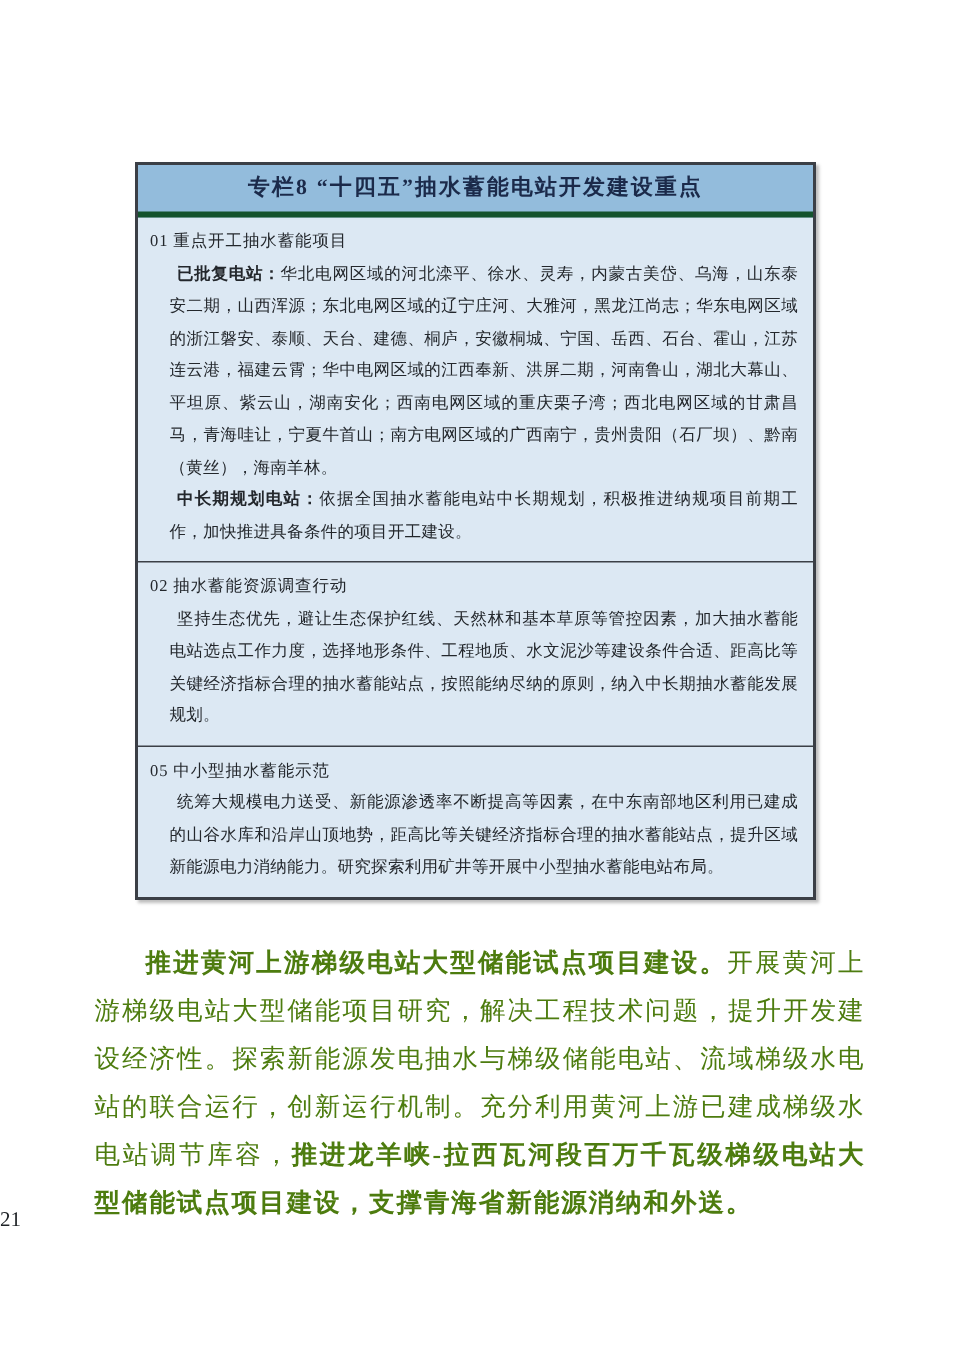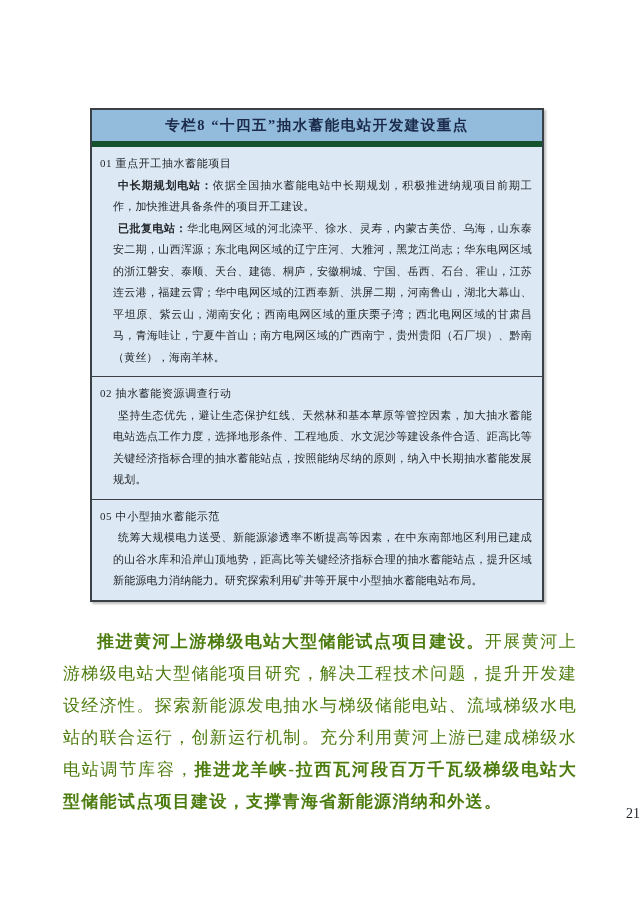--- a/index.html
+++ b/index.html
@@ -23,21 +23,21 @@
     box-shadow: 2px 2px 2px rgba(110,110,110,0.45);
   }
   .box-header {
     background: #93bcdc;
     color: #1b2a4a;
     font-weight: bold;
     text-align: center;
     font-size: 14.5px;
     line-height: 19px;
     padding: 6px 4px;
-    border-bottom: 6px solid #14532d;
+    border-bottom: 4px solid #14532d;
     letter-spacing: 1.5px;
   }
   .box-section {
     padding: 6px 10px 8px 8px;
     font-size: 11px;
     line-height: 21.5px;
     text-align: justify;
     letter-spacing: 0.2px;
   }
   .section-heading {
@@ -65,38 +65,38 @@
     text-align: justify;
     text-indent: 2em;
     color: #4d7c0f;
   }
   .body-para b { font-weight: bold; }
   .page-number {
     position: absolute;
     top: 806px;
     left: 0;
     width: 100%;
-    text-align: right;
+    text-align: left;
     font-size: 14px;
     color: #1e2226;
   }
 </style>
 </head>
 <body>
 
 <div class="page">
 
   <div class="callout-box">
 
     <div class="box-header">专栏8  “十四五”抽水蓄能电站开发建设重点</div>
 
     <div class="box-section">
       <div class="section-heading">01 重点开工抽水蓄能项目</div>
+      <p class="section-para"><b>已批复电站：</b><span>华北电网区域的河北滦平、徐水、灵寿，内蒙古美岱、乌海，山东泰安二期，山西浑源；东北电网区域的辽宁庄河、大雅河，黑龙江尚志；华东电网区域的浙江磐安、泰顺、天台、建德、桐庐，安徽桐城、宁国、岳西、石台、霍山，江苏连云港，福建云霄；华中电网区域的江西奉新、洪屏二期，河南鲁山，湖北大幕山、平坦原、紫云山，湖南安化；西南电网区域的重庆栗子湾；西北电网区域的甘肃昌马，青海哇让，宁夏牛首山；南方电网区域的广西南宁，贵州贵阳（石厂坝）、黔南（黄丝），海南羊林。</span></p>
       <p class="section-para"><b>中长期规划电站：</b><span>依据全国抽水蓄能电站中长期规划，积极推进纳规项目前期工作，加快推进具备条件的项目开工建设。</span></p>
-      <p class="section-para"><b>已批复电站：</b><span>华北电网区域的河北滦平、徐水、灵寿，内蒙古美岱、乌海，山东泰安二期，山西浑源；东北电网区域的辽宁庄河、大雅河，黑龙江尚志；华东电网区域的浙江磐安、泰顺、天台、建德、桐庐，安徽桐城、宁国、岳西、石台、霍山，江苏连云港，福建云霄；华中电网区域的江西奉新、洪屏二期，河南鲁山，湖北大幕山、平坦原、紫云山，湖南安化；西南电网区域的重庆栗子湾；西北电网区域的甘肃昌马，青海哇让，宁夏牛首山；南方电网区域的广西南宁，贵州贵阳（石厂坝）、黔南（黄丝），海南羊林。</span></p>
     </div>
 
     <div class="box-divider"></div>
 
     <div class="box-section">
       <div class="section-heading">02 抽水蓄能资源调查行动</div>
       <p class="section-para"><span>坚持生态优先，避让生态保护红线、天然林和基本草原等管控因素，加大抽水蓄能电站选点工作力度，选择地形条件、工程地质、水文泥沙等建设条件合适、距高比等关键经济指标合理的抽水蓄能站点，按照能纳尽纳的原则，纳入中长期抽水蓄能发展规划。</span></p>
     </div>
 
     <div class="box-divider"></div>

